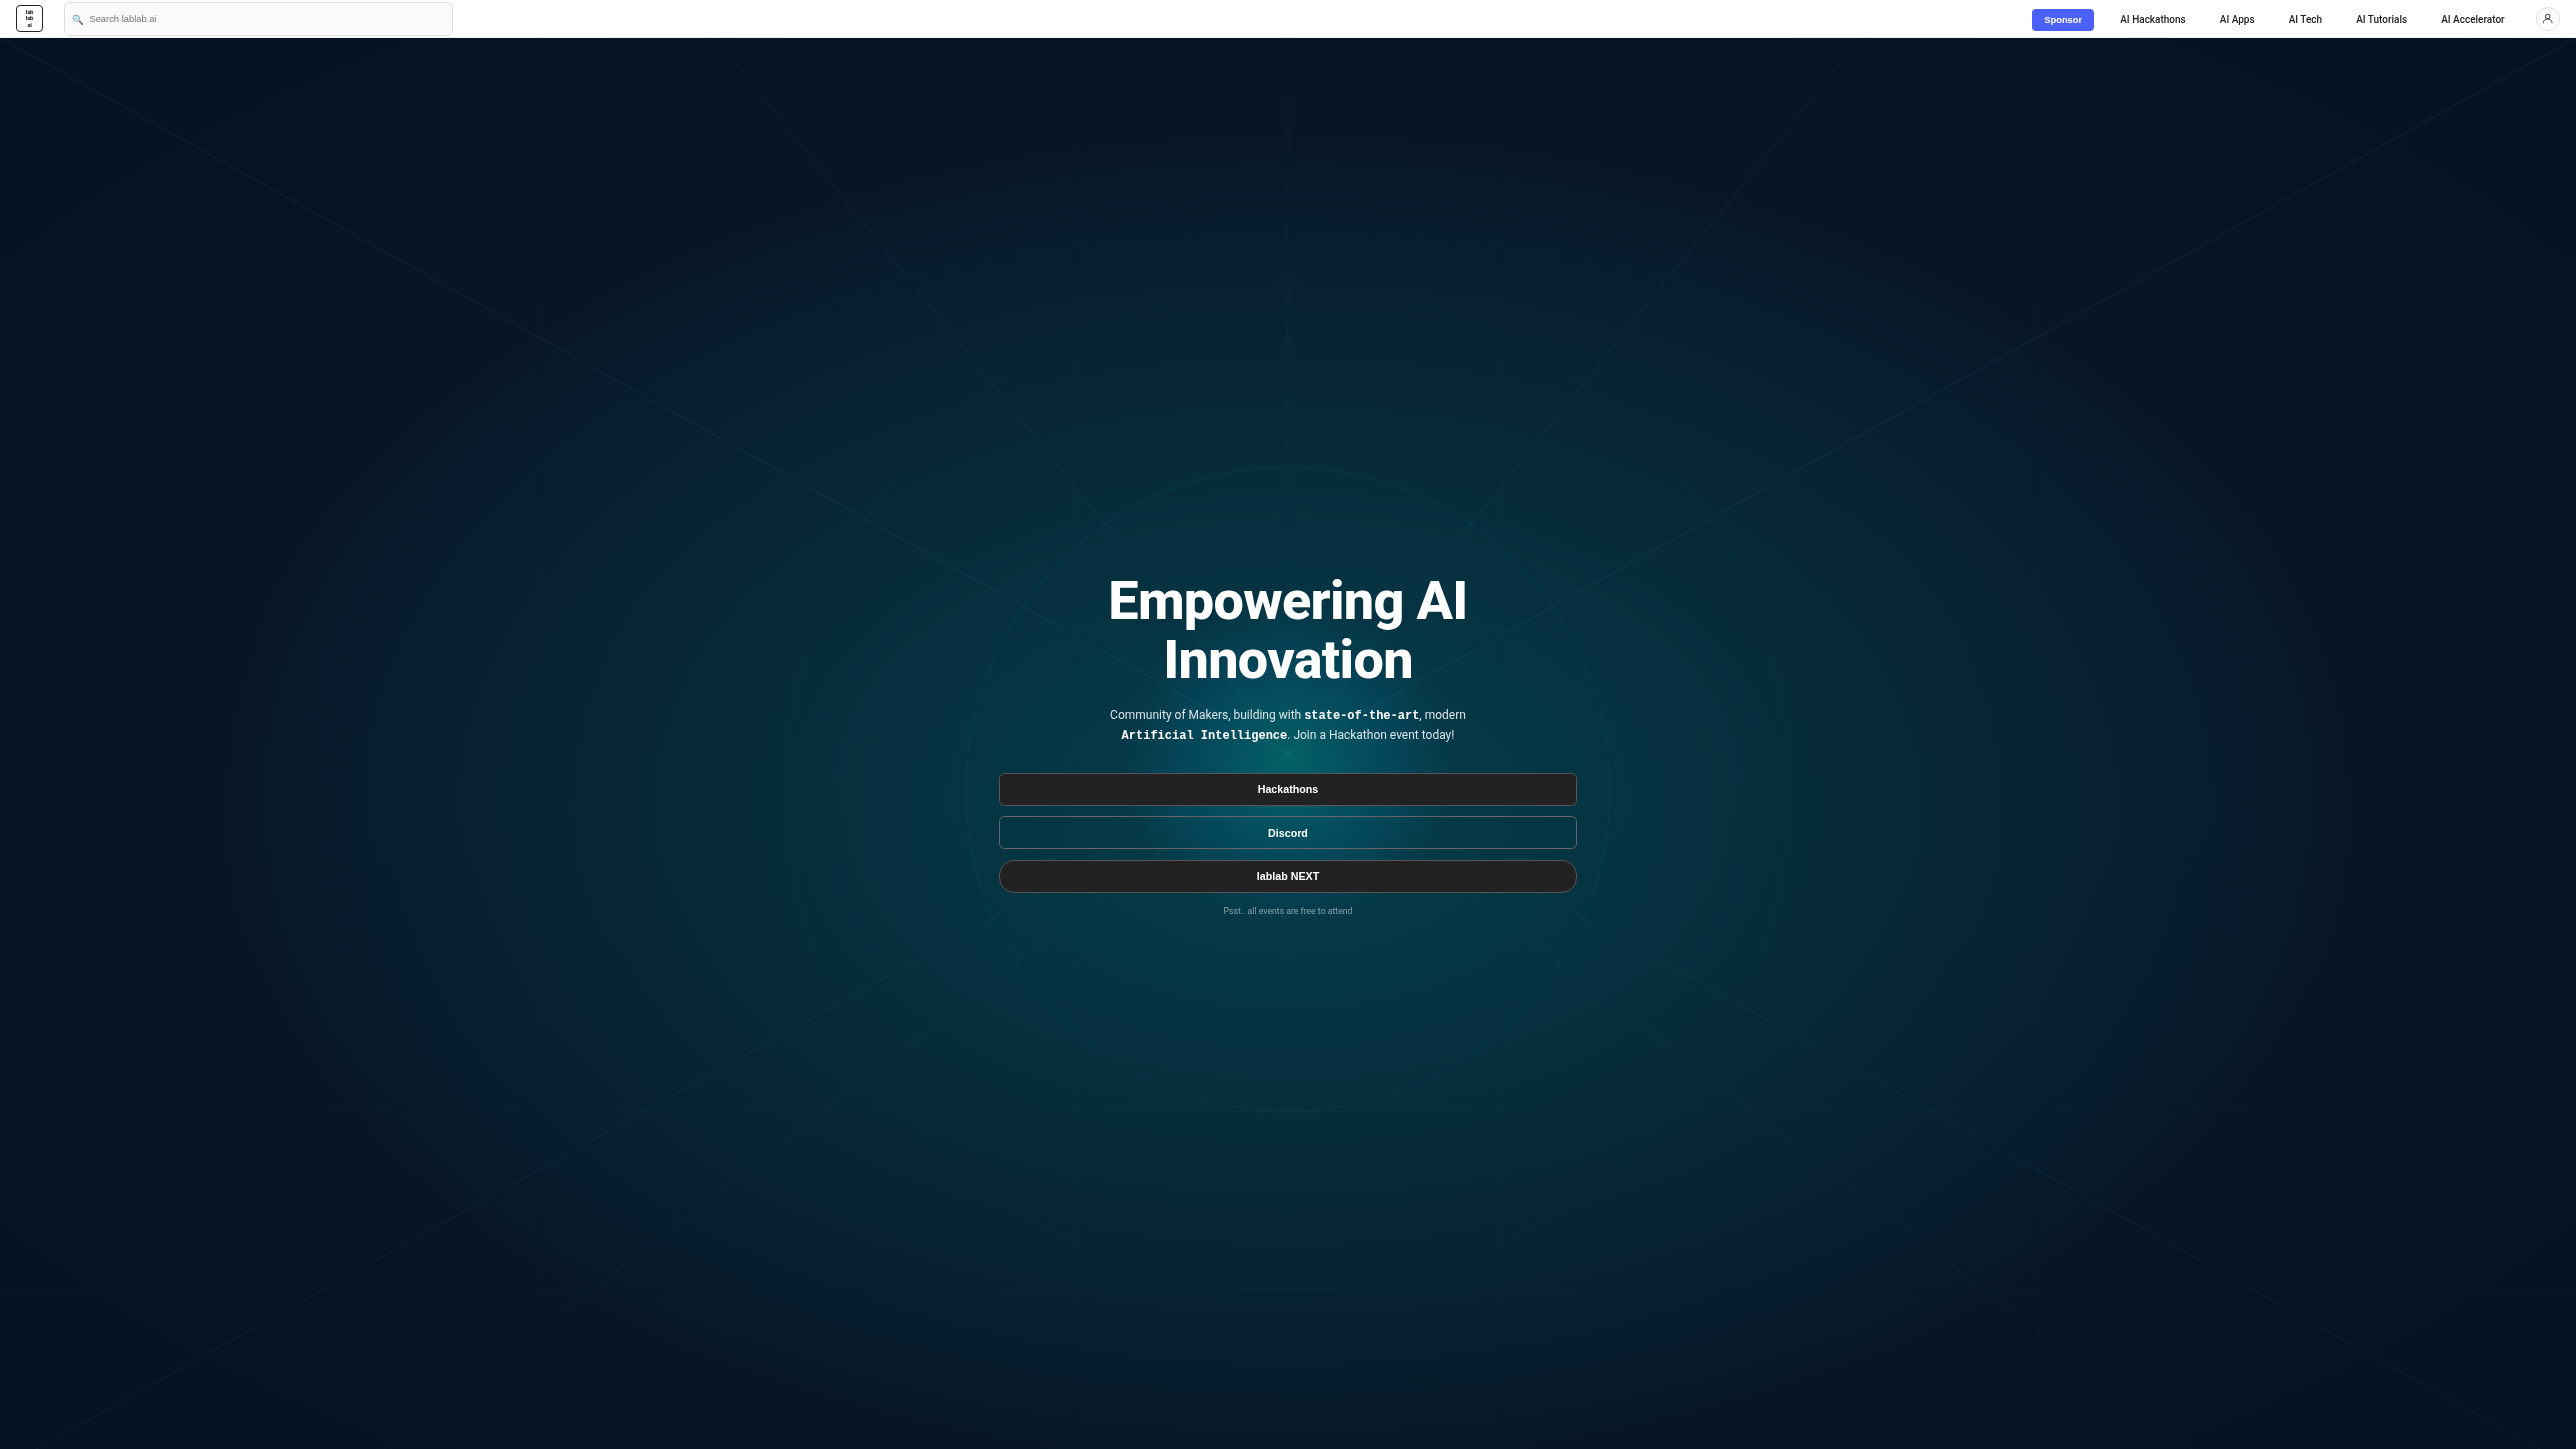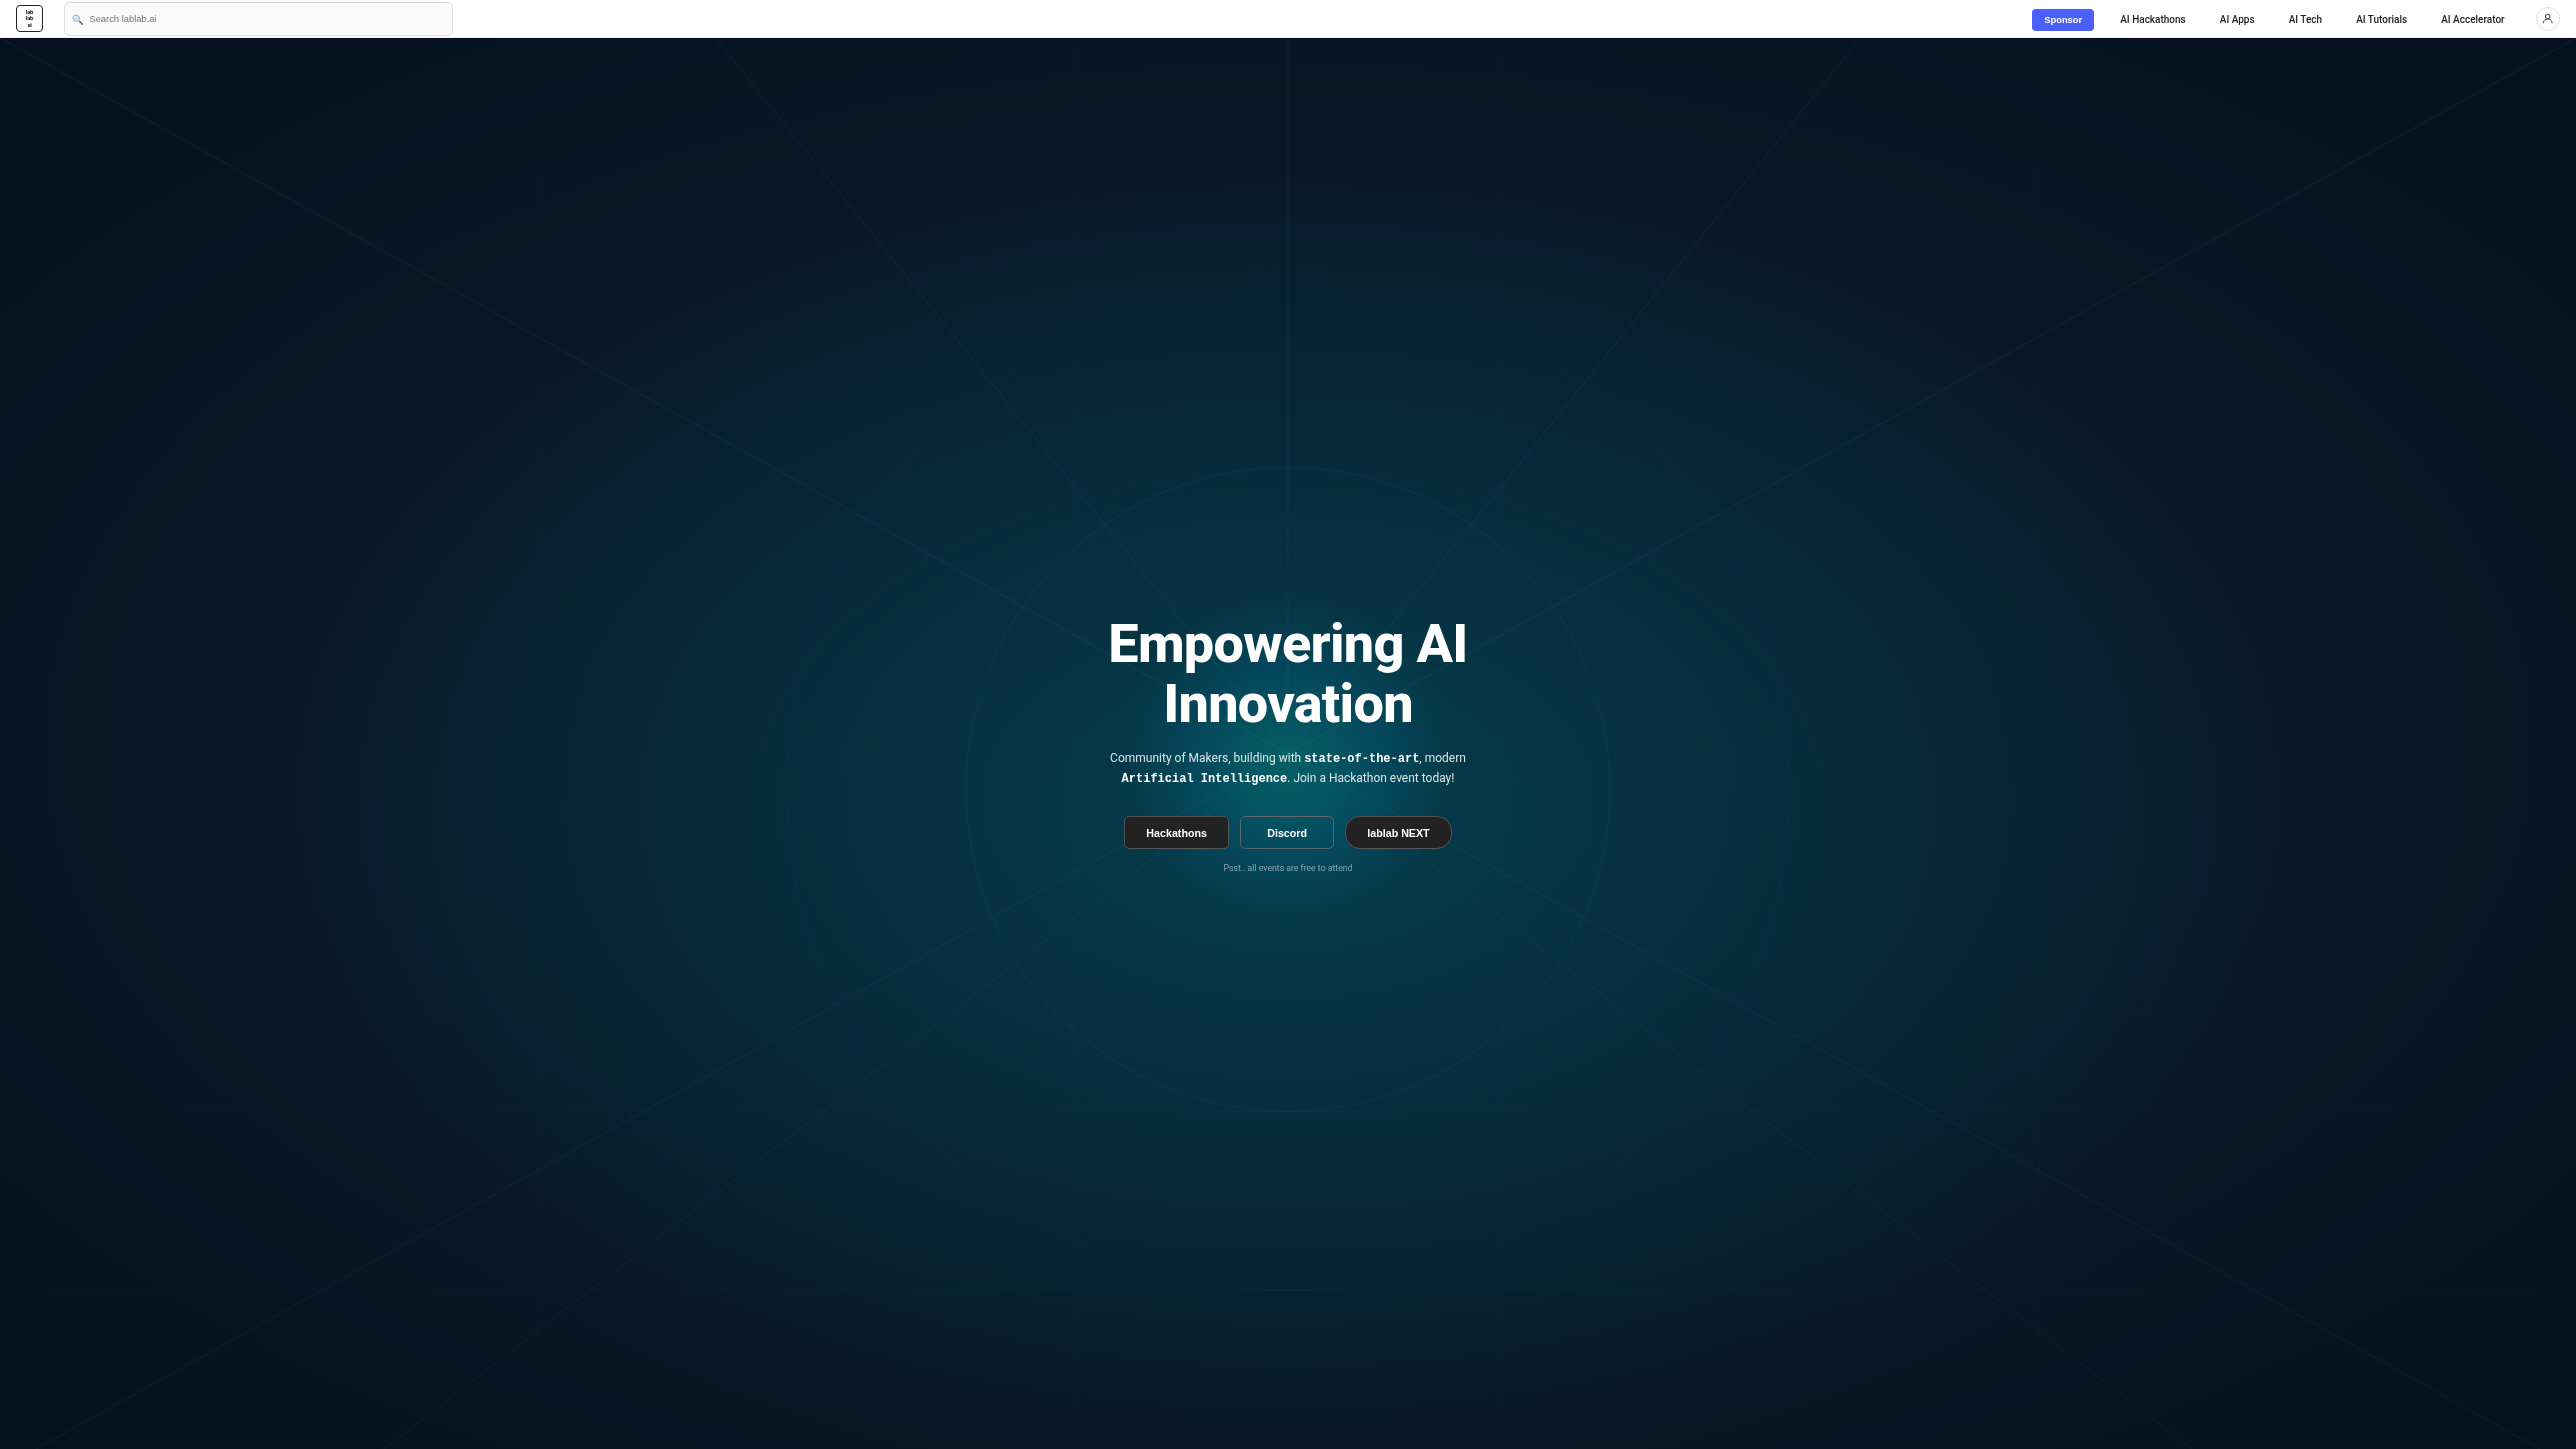--- a/index.html
+++ b/index.html
@@ -216,20 +216,21 @@
       font-weight: 700;
       font-family: Liberation Mono, monospace;
     }
 
     .hero-buttons {
       display: flex;
       gap: 10.7px;
       justify-content: center;
       margin-bottom: 13.4px;
       flex-wrap: wrap;
+      flex-direction: column;
     }
 
     .btn-hackathons {
       background: #222;
       color: #fff;
       border: 1.3px solid #555;
       border-radius: 5.4px;
       padding: 9.4px 21.5px;
       font-size: 10.7px;
       font-weight: 700;

